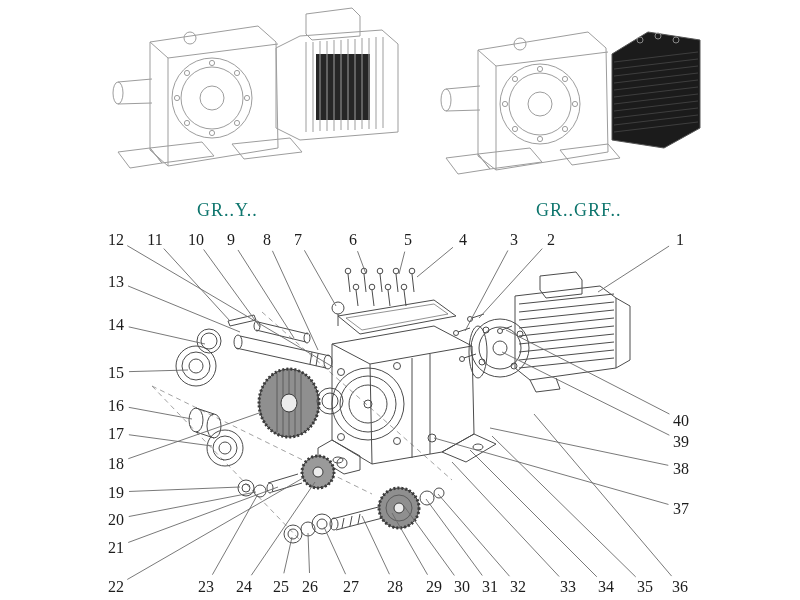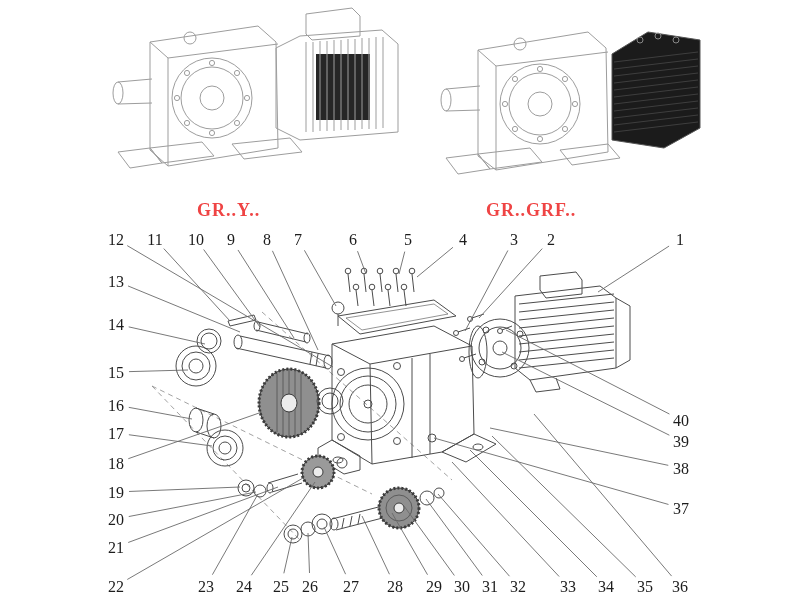--- a/index.html
+++ b/index.html
@@ -1,21 +1,21 @@
 <!DOCTYPE html>
 <html><head>
 <meta charset="utf-8">
 <style>
   html,body{margin:0;padding:0;background:#fff;}
   .stage{position:relative;width:800px;height:600px;background:#fff;overflow:hidden;
          font-family:"Liberation Serif",serif;}
   svg{position:absolute;left:0;top:0;}
-  .model-label{position:absolute;font-weight:bold;font-size:18px;letter-spacing:1px;color:#ef4444;}
+  .model-label{position:absolute;font-weight:normal;font-size:18px;letter-spacing:1px;color:#0f766e;}
   #label-left{left:197px;top:200px;}
-  #label-right{left:486px;top:200px;}
+  #label-right{left:536px;top:200px;}
   #callout-layer text{font:16px "Liberation Serif",serif;fill:#1c1c1c;
                       text-anchor:middle;dominant-baseline:central;}
   #callout-layer line{stroke:#6a6a6a;stroke-width:0.9;}
 </style>
 </head>
 <body>
 
 <div class="stage">
 
 <svg viewBox="0 0 800 600" width="800" height="600">

